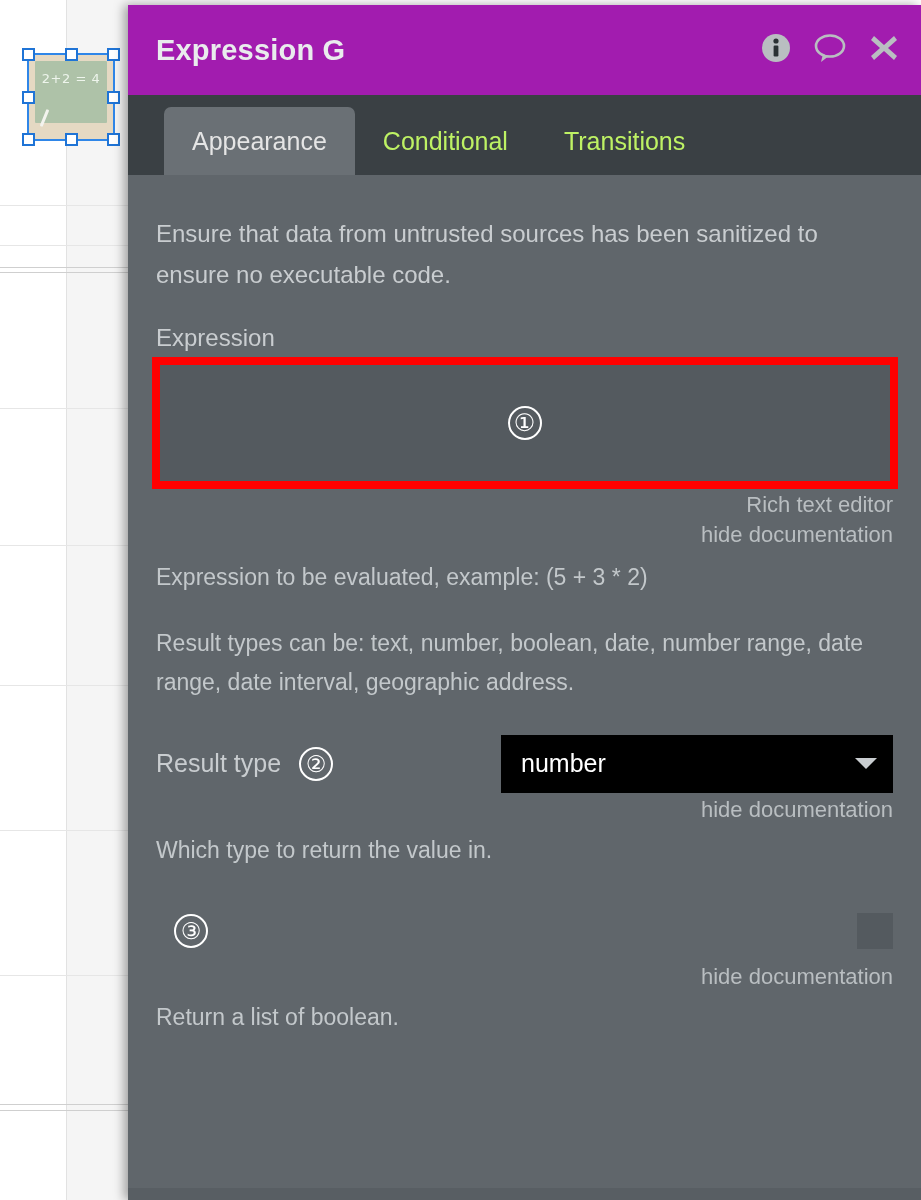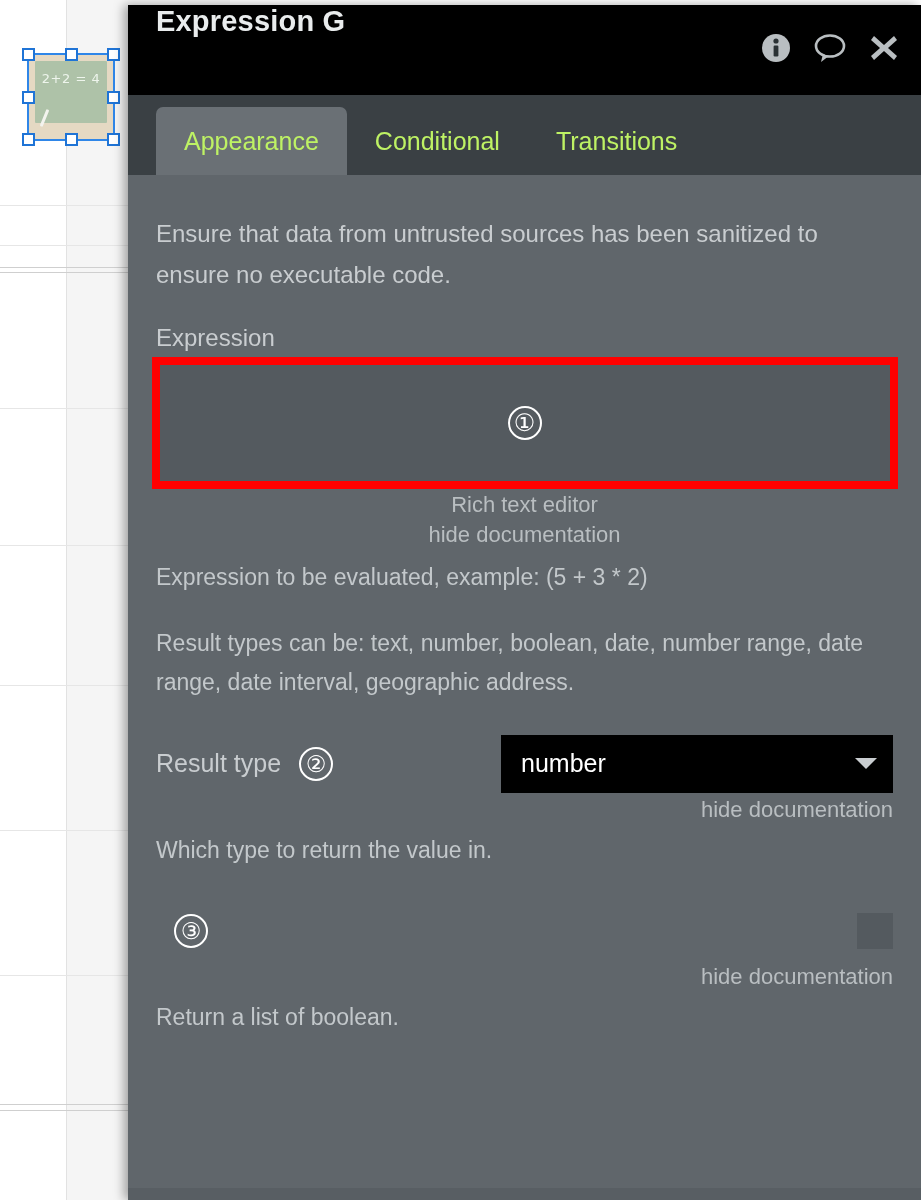--- a/index.html
+++ b/index.html
@@ -81,22 +81,22 @@
     position: absolute; left: 128px; top: 5px;
     width: 793px; height: 1195px;
     background: #60666b;
     box-shadow: -4px 0 10px rgba(0,0,0,0.35);
     overflow: hidden;
   }
 
   .titlebar {
     position: relative;
     height: 90px;
-    background: #000000;
-    display: flex; 
+    background: #a21caf;
+    display: flex; align-items: center;
     padding: 0 22px 0 28px;
   }
   .title-text {
     flex: 1;
     color: #e9eced;
     font-size: 29px;
     font-weight: bold;
     letter-spacing: 0.2px;
     white-space: nowrap;
   }
@@ -113,22 +113,23 @@
   .tab {
     height: 68px;
     padding: 0 28px;
     display: flex; align-items: center;
     font-size: 25px;
     color: #bef264;
     white-space: nowrap;
   }
   .tab.active {
     background: #6a7075;
-    color: #bef264;
+    color: #e5e5e5;
     border-radius: 7px 7px 0 0;
+    margin-left: 8px;
   }
 
   .body {
     position: relative;
     height: calc(1195px - 90px - 80px);
     background: #60666b;
     padding: 12px 28px;
   }
 
   .note {
@@ -170,21 +171,21 @@
     font-size: 24px;
     display: flex; align-items: center; justify-content: center;
     font-family: "DejaVu Sans", sans-serif;
     line-height: 1;
   }
   .badge-1 {
     left: 50%; margin-left: -17px; top: 50%; margin-top: -17px;
   }
 
   .rightlinks {
-    text-align: center;
+    text-align: right;
     padding-top: 6px;
   }
   .rightlinks .lnk {
     display: block;
     color: #b9bec1;
     font-size: 22px;
     line-height: 1.38;
     cursor: pointer;
   }
 

